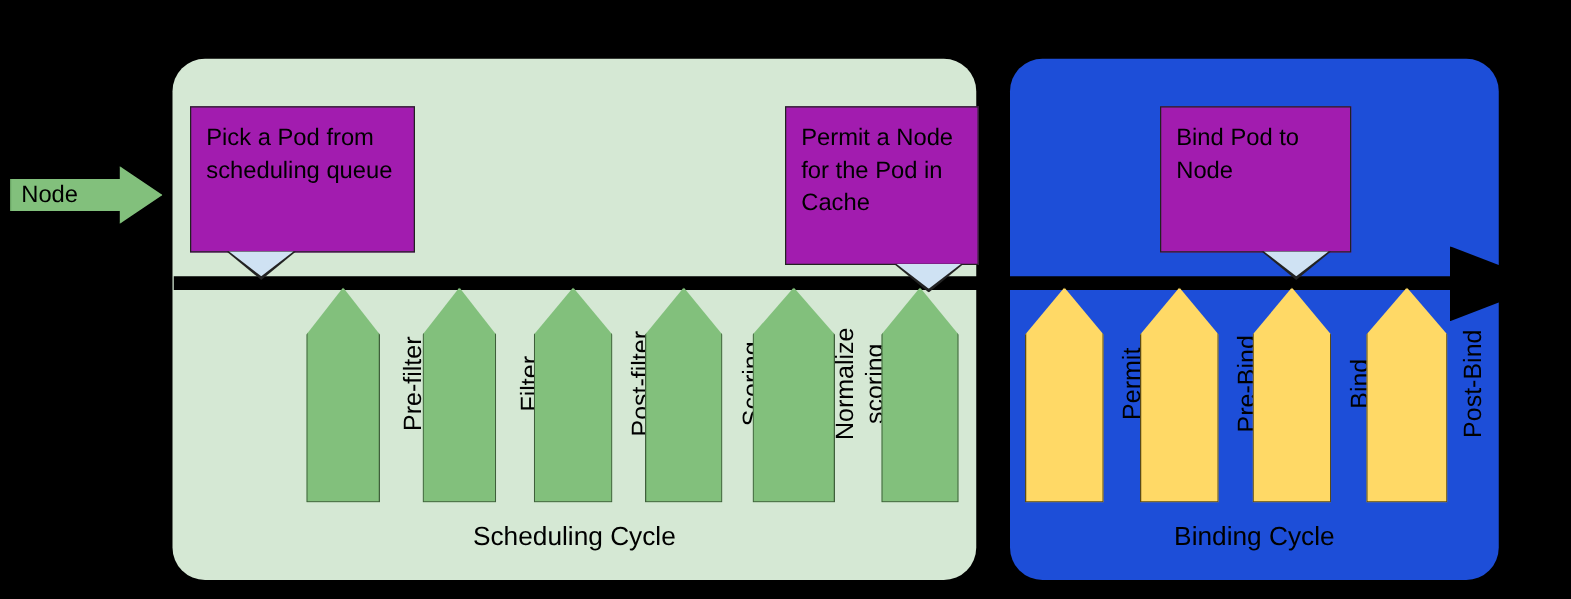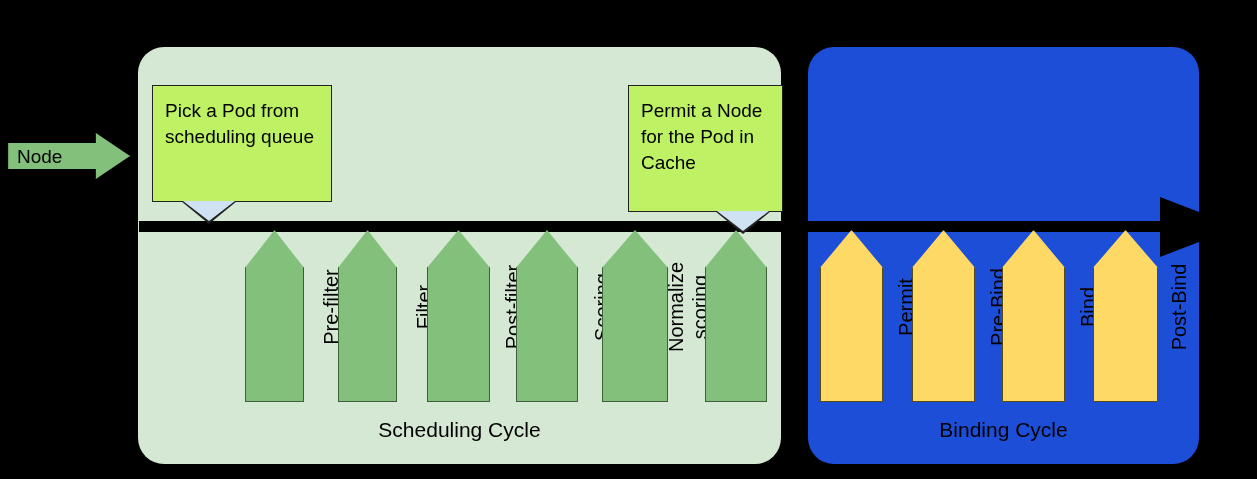--- a/index.html
+++ b/index.html
@@ -88,21 +88,21 @@
     top: 197px;
     width: 78px;
     height: 60px;
     background: #000000;
     clip-path: polygon(0 0, 100% 50%, 0 100%);
   }
 
   
   .callout {
     position: absolute;
-    background: #bef264;
+    background: #a21caf;
     border: 1px solid #222;
     box-sizing: border-box;
   }
   .callout .text {
     position: absolute;
     left: 12px;
     right: 8px;
     top: 12px;
     font-size: 19px;
     line-height: 26px;
@@ -240,14 +240,19 @@
   <div class="callout" id="callout-pick">
     <div class="text">Pick a Pod from scheduling queue</div>
     <div class="tail-outer"></div>
     <div class="tail-inner"></div>
   </div>
   <div class="callout" id="callout-reserve">
     <div class="text">Permit a Node for the Pod in Cache</div>
     <div class="tail-outer"></div>
     <div class="tail-inner"></div>
   </div>
+  <div class="callout" id="callout-bind">
+    <div class="text">Bind Pod to Node</div>
+    <div class="tail-outer"></div>
+    <div class="tail-inner"></div>
+  </div>
 
 </div>
 
 </body></html>

